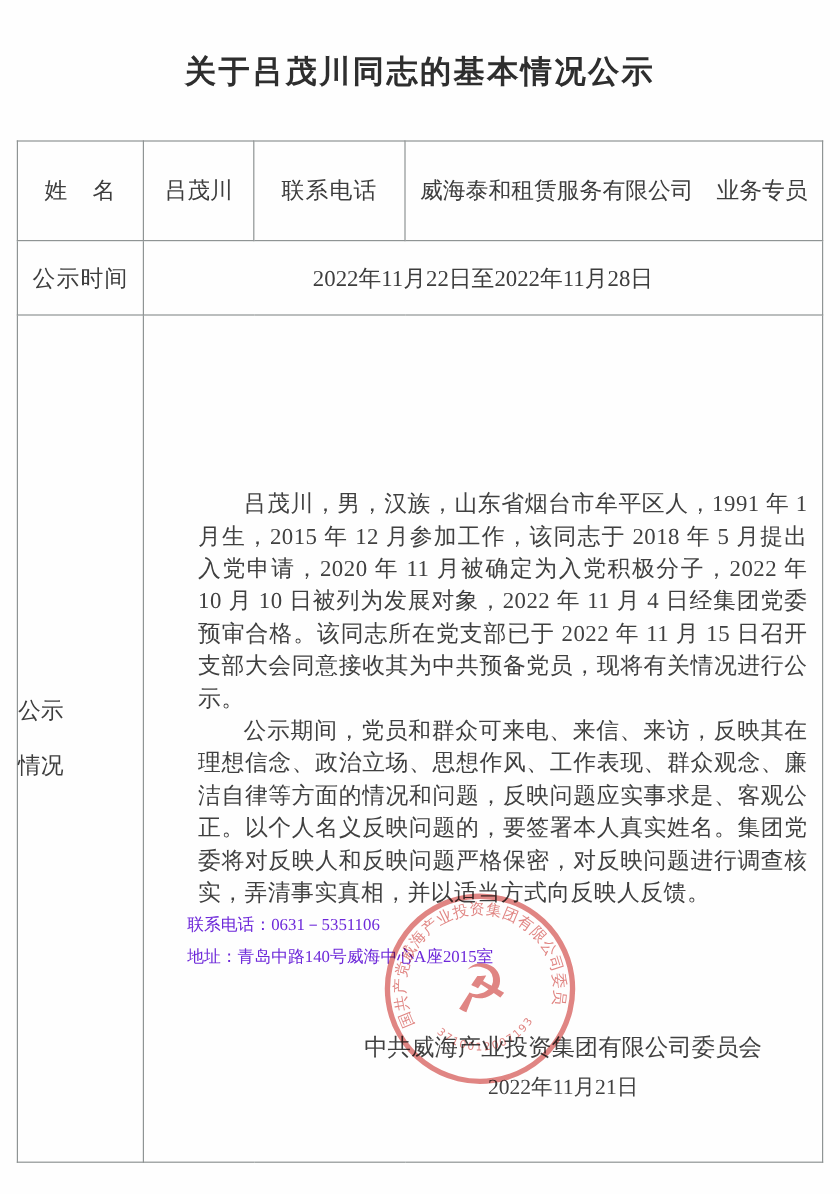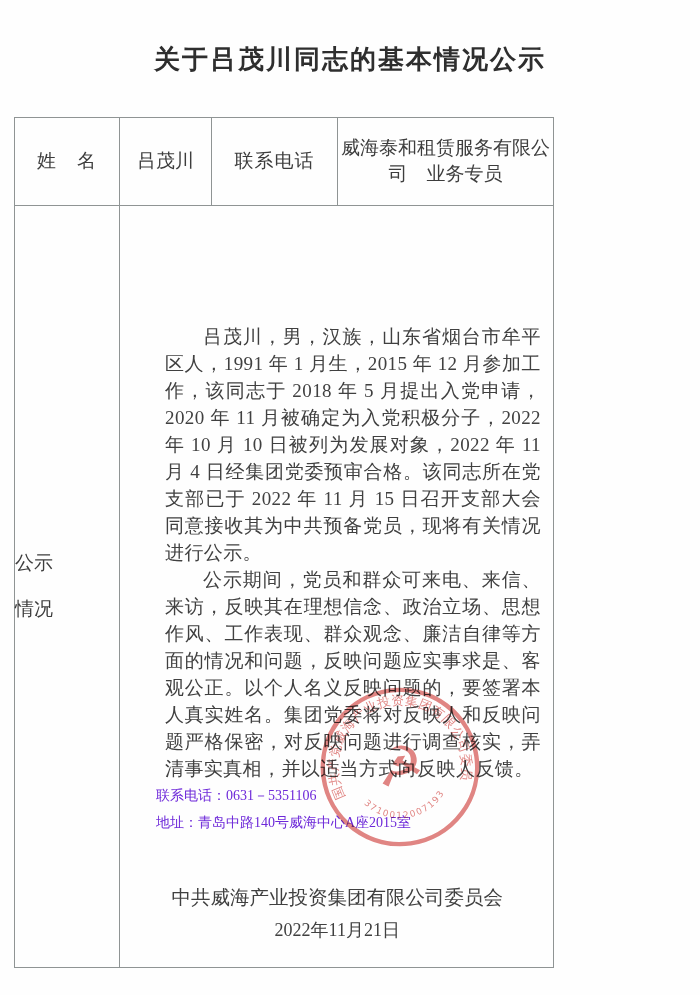--- a/index.html
+++ b/index.html
@@ -22,21 +22,21 @@
     text-align: center;
     font-size: 26px;
     font-weight: bold;
     letter-spacing: 2px;
     color: #2e2e2e;
   }
   table.notice-table {
     position: absolute;
     left: 14px;
     top: 117px;
-    width: 540px;
+    width: 672px;
     height: 851px;
     border-collapse: collapse;
     table-layout: fixed;
   }
   table.notice-table td {
     border: 1px solid #8f9494;
     font-size: 19px;
     color: #3d3d3d;
     vertical-align: middle;
   }
@@ -104,20 +104,24 @@
   <div class="doc-title">关于吕茂川同志的基本情况公示</div>
 
   <table class="notice-table">
     <tbody>
         <tr class="row1">
       <td class="col1 cell-label">姓　名</td>
       <td class="col2 cell-center">吕茂川</td>
       <td class="col3 cell-label">联系电话</td>
       <td class="cell-center">威海泰和租赁服务有限公司　业务专员</td>
     </tr>
+    <tr class="row2">
+      <td class="cell-label">公示时间</td>
+      <td class="cell-center" colspan="3">2022年11月22日至2022年11月28日</td>
+    </tr>
     <tr class="row3">
       <td class="situation-label">
         <div>公示</div>
         <div>情况</div>
       </td>
       <td class="situation-cell" colspan="3">
         <p class="body-par">吕茂川，男，汉族，山东省烟台市牟平区人，1991 年 1 月生，2015 年 12 月参加工作，该同志于 2018 年 5 月提出入党申请，2020 年 11 月被确定为入党积极分子，2022 年 10 月 10 日被列为发展对象，2022 年 11 月 4 日经集团党委预审合格。该同志所在党支部已于 2022 年 11 月 15 日召开支部大会同意接收其为中共预备党员，现将有关情况进行公示。</p>
         <p class="body-par">公示期间，党员和群众可来电、来信、来访，反映其在理想信念、政治立场、思想作风、工作表现、群众观念、廉洁自律等方面的情况和问题，反映问题应实事求是、客观公正。以个人名义反映问题的，要签署本人真实姓名。集团党委将对反映人和反映问题严格保密，对反映问题进行调查核实，弄清事实真相，并以适当方式向反映人反馈。</p>
         <div class="contact-line">联系电话：0631－5351106</div>
         <div class="contact-line">地址：青岛中路140号威海中心A座2015室</div>

